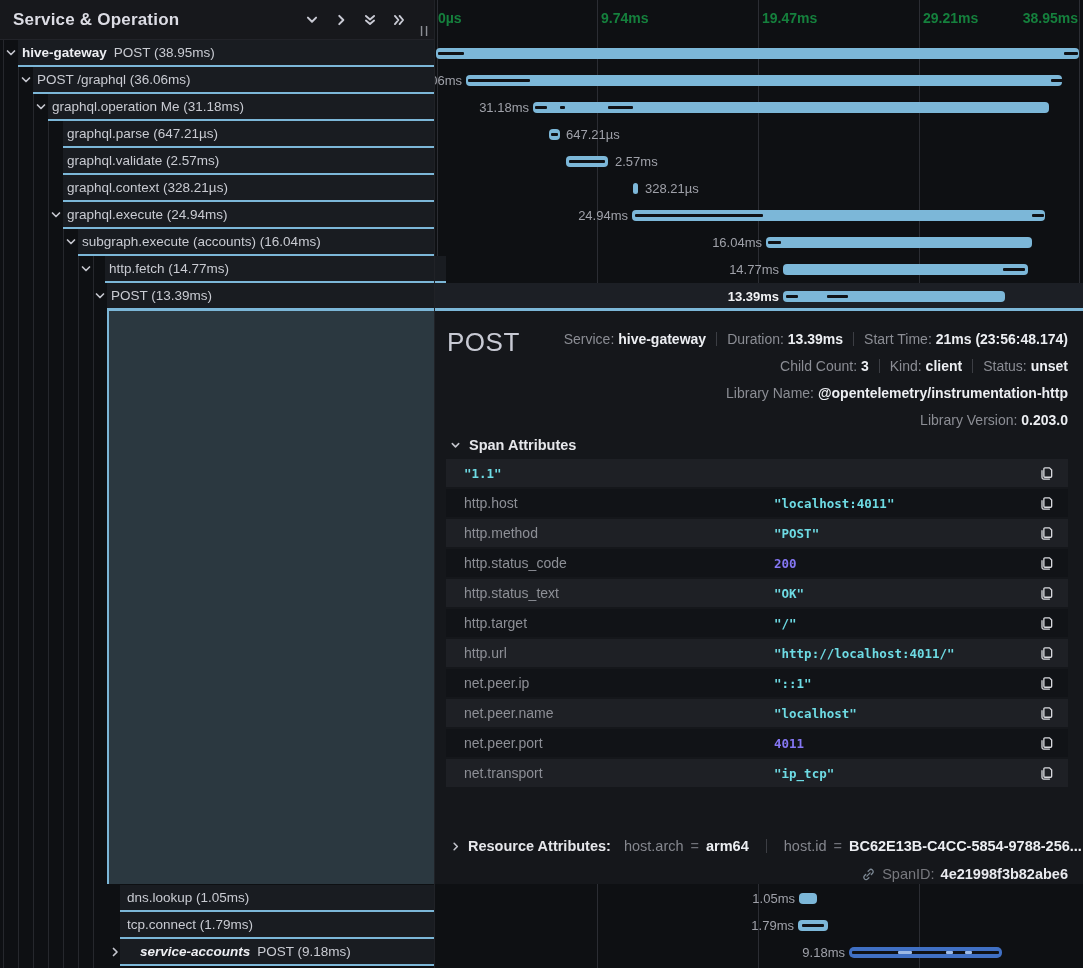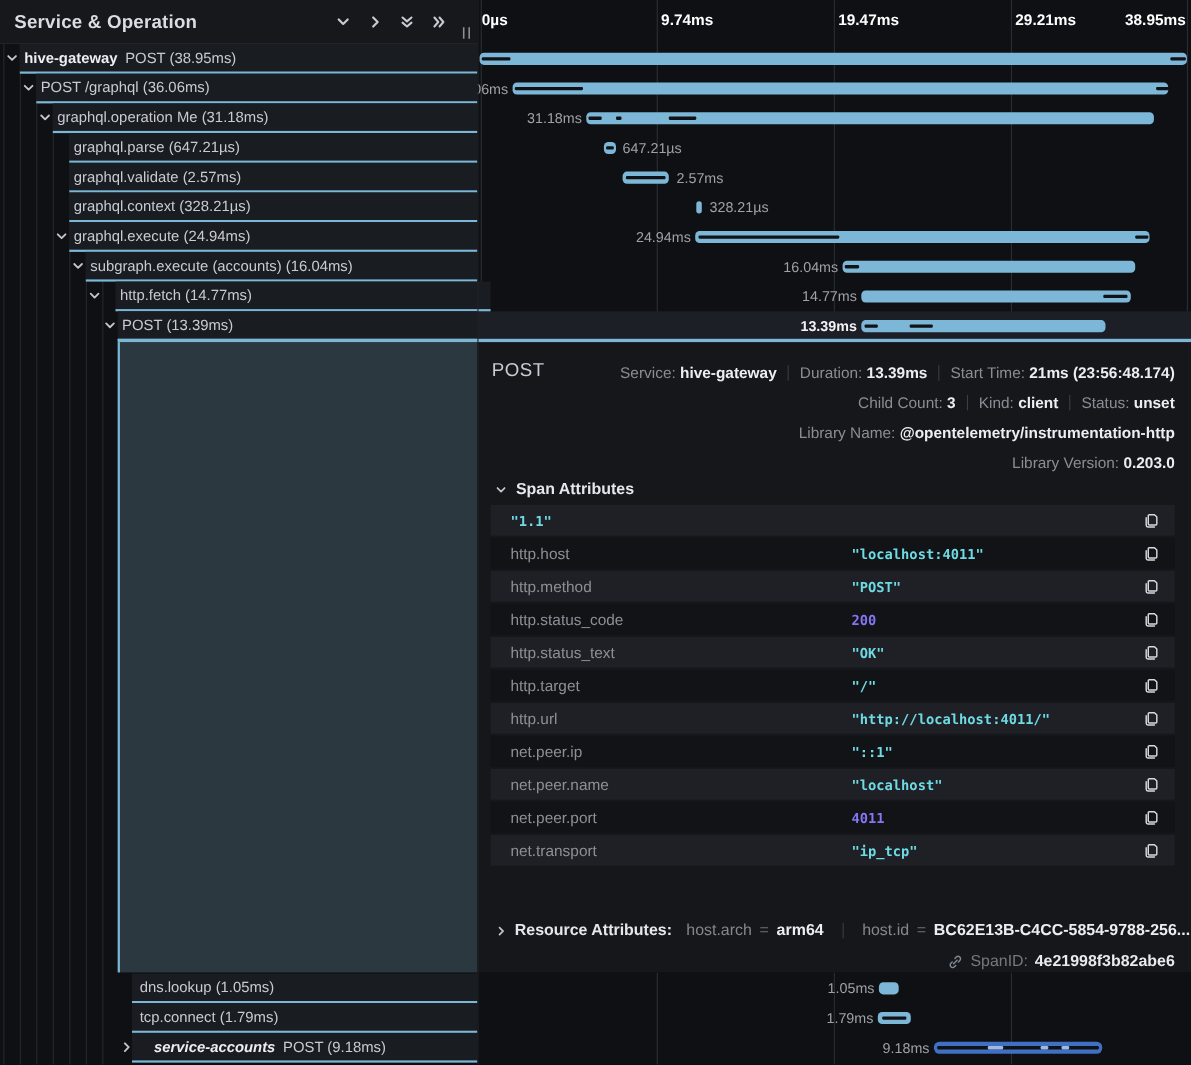--- a/index.html
+++ b/index.html
@@ -35,33 +35,33 @@
   .sel-rect {
     position:absolute; left:107px; top:311px; width:327px; height:573px;
     background:#2b3840; border-left:2px solid #7cb7d8; z-index:2;
   }
   .blue-divider { position:absolute; left:107px; top:308px; width:976px; height:3px; background:#7cb7d8; z-index:4; }
 
   
   .tl-top { position:absolute; left:434px; top:0; width:649px; height:310px; overflow:hidden; background:#0e1013; }
   .tl-bottom { position:absolute; left:434px; top:884px; width:649px; height:84px; overflow:hidden; background:#0e1013; }
   .grid { position:absolute; top:0; width:1px; background:#2b2d33; }
-  .rlabel { position:absolute; top:10px; font-size:14px; font-weight:700; color:#ffffff; white-space:nowrap; }
+  .rlabel { position:absolute; top:10px; font-size:14px; font-weight:700; color:#15803d; white-space:nowrap; }
   .tlrow { position:absolute; left:0; width:649px; height:27px; }
   .tlrow.sel { background:#1c1f25; }
   .bar { position:absolute; top:8px; height:11px; background:#7cb7d8; border-radius:4px; cursor:pointer; }
   .bar.alt { background:#4070c4; border-radius:5px; }
   .tick { position:absolute; top:4px; height:3px; background:#101216; border-radius:1px; }
   .dot { position:absolute; top:4px; height:3px; background:#9db9e4; border-radius:1px; }
   .blabel { position:absolute; top:6px; font-size:13px; color:#9fa1a9; white-space:nowrap; }
   .blabel.sel { color:#f2f3f6; font-weight:700; }
 
   
   .detail { position:absolute; left:434px; top:311px; width:649px; height:573px; background:#15171b; z-index:3; }
-  .d-title { position:absolute; left:13px; top:16px; font-size:17px; font-weight:500; color:#c8cad4; letter-spacing:.5px; }
+  .d-title { position:absolute; left:13px; top:16px; font-size:26px; font-weight:500; color:#c8cad4; letter-spacing:.5px; }
   .d-meta { position:absolute; right:15px; font-size:14px; color:#8b8d94; white-space:nowrap; }
   .d-meta b { color:#eceef2; font-weight:700; }
   .d-sep { display:inline-block; width:1px; height:14px; background:#3c3e44; margin:0 10px; vertical-align:-2px; }
   .sa-head { position:absolute; left:16px; top:126px; display:flex; align-items:center; gap:8px;
              font-size:14.5px; font-weight:700; color:#e6e7eb; cursor:pointer; }
   .sa-chev { width:11px; height:11px; color:#c3c4cc; }
   .sa-table { position:absolute; left:12px; top:148px; width:622px; }
   .sa-row { display:flex; align-items:center; height:28px; margin-bottom:2px; padding:0 14px 0 18px; }
   .sa-row:nth-child(odd) { background:#1e2025; }
   .sa-row:nth-child(even) { background:#111317; }

